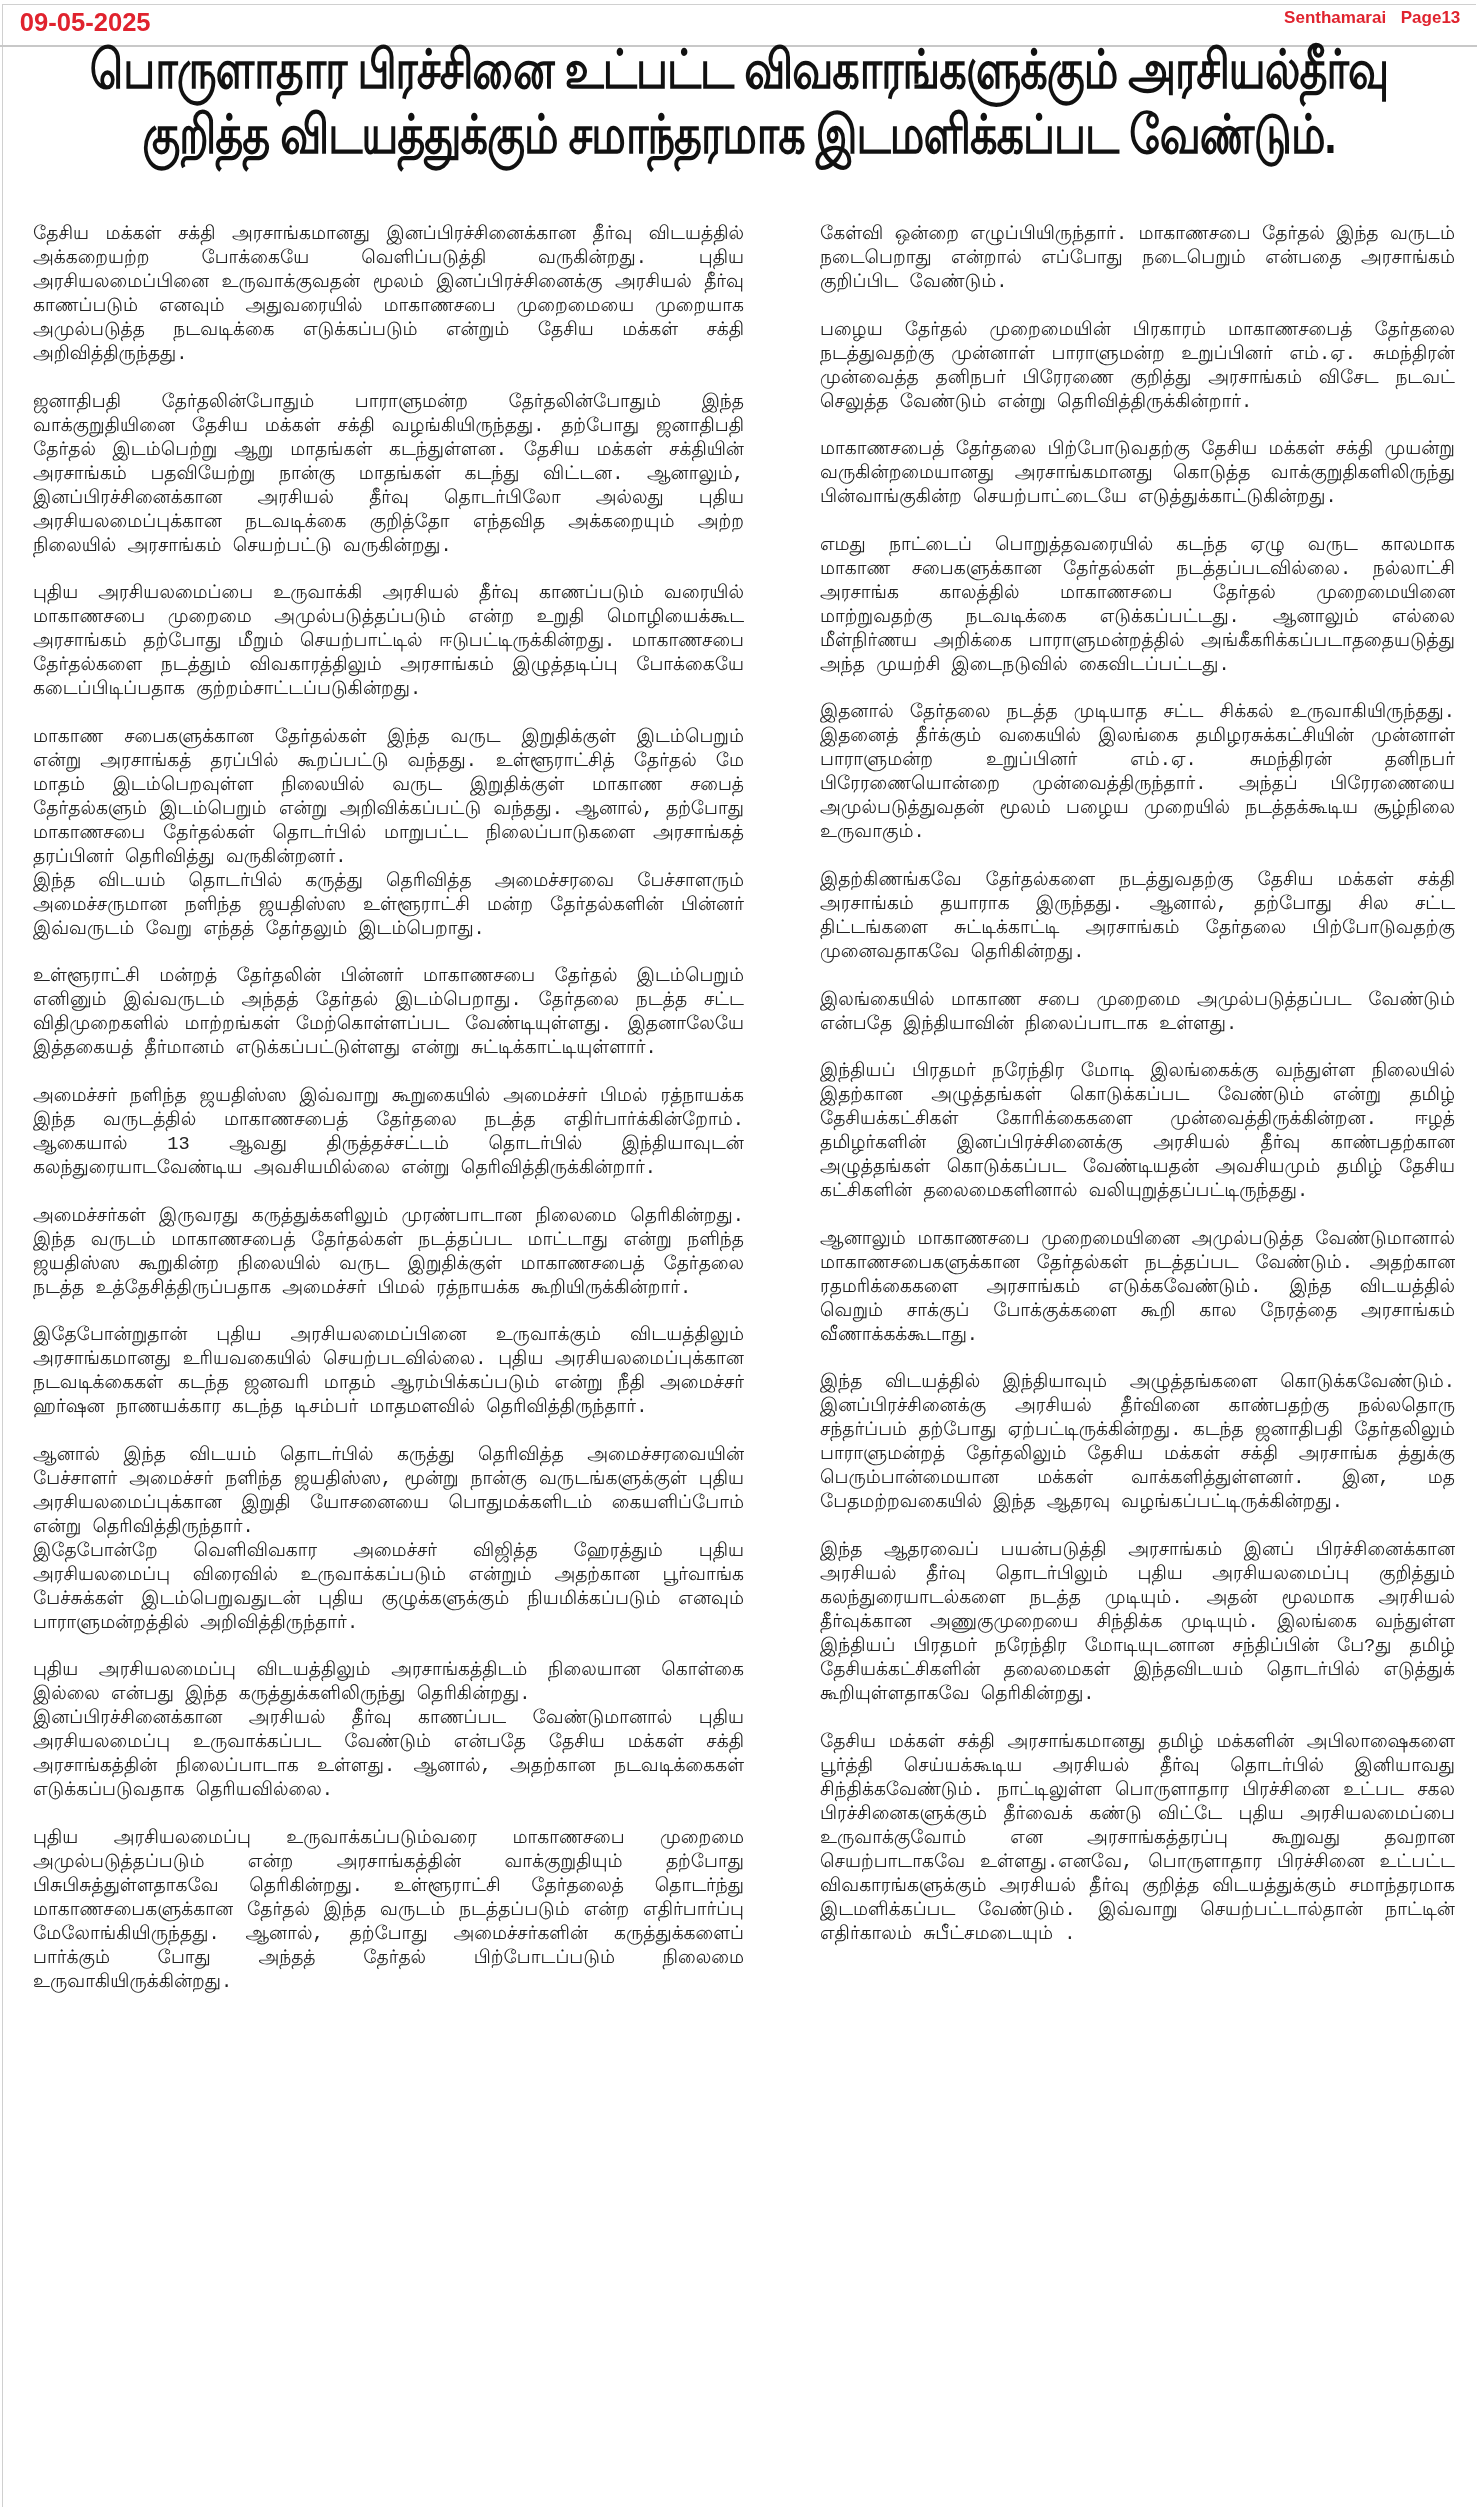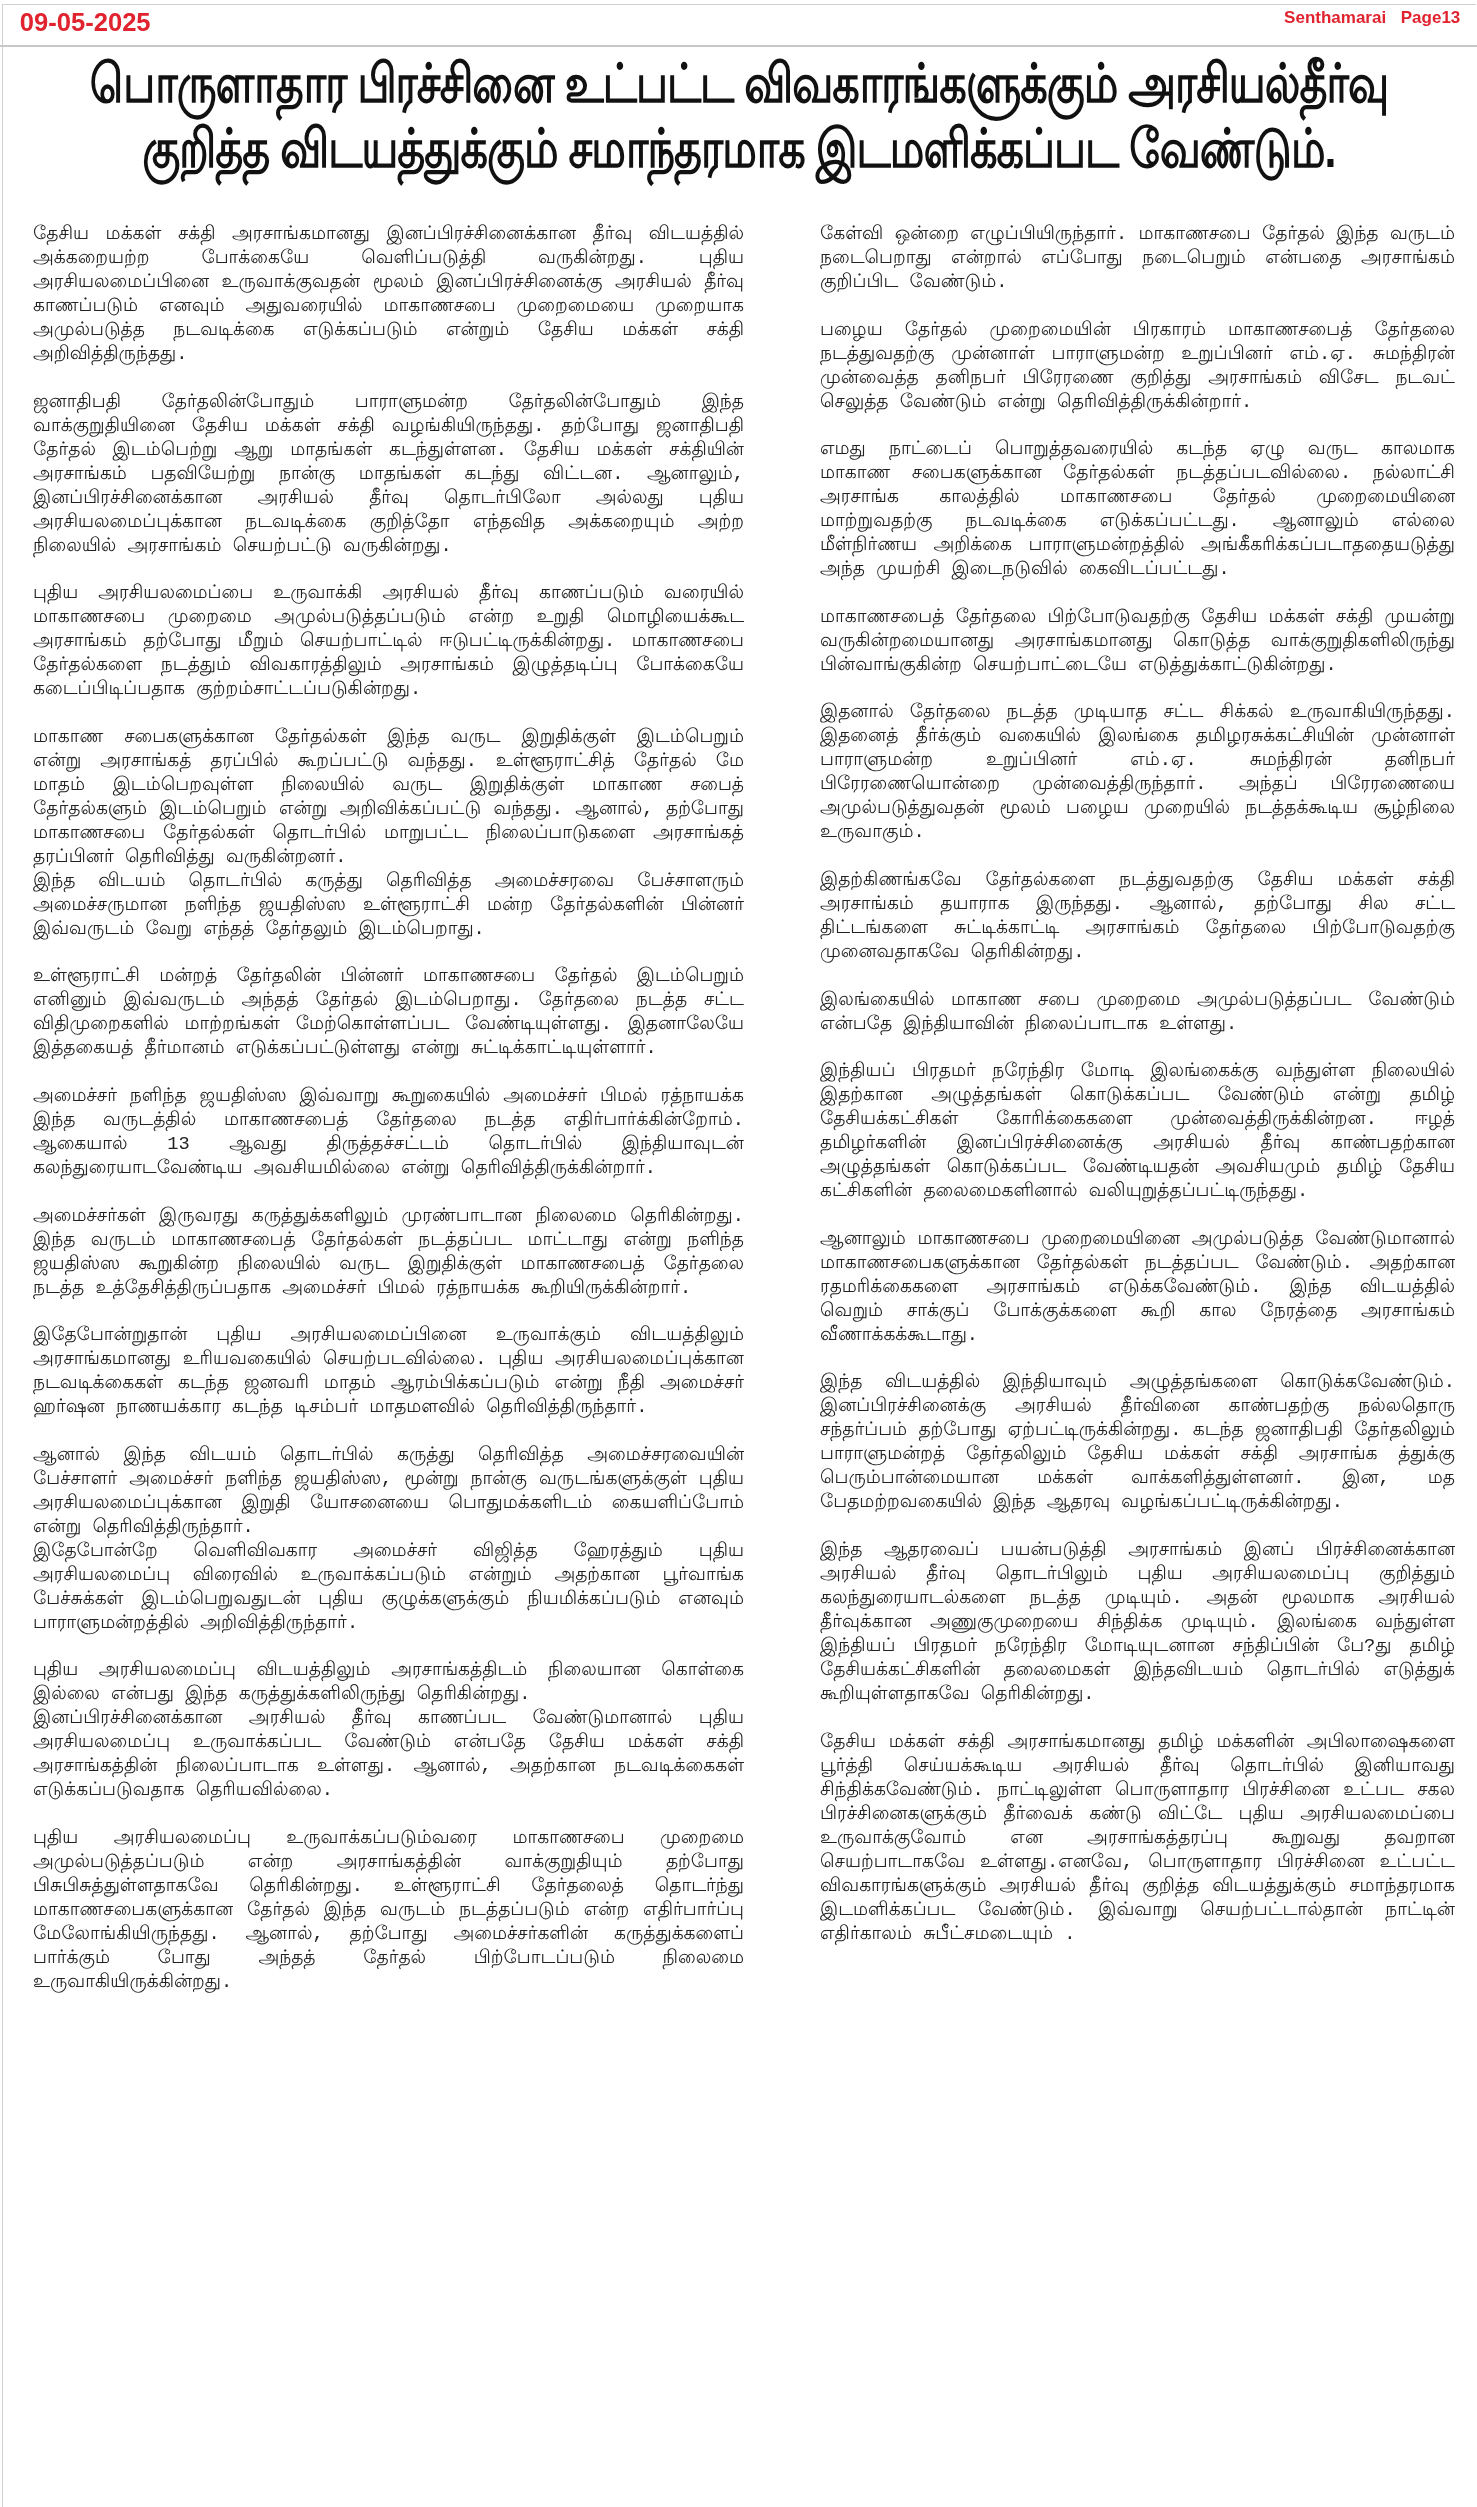--- a/index.html
+++ b/index.html
@@ -2,21 +2,21 @@
 <html><head>
 <meta charset="utf-8">
 <style>
   html, body { margin: 0; padding: 0; background: #ffffff; }
   body { width: 1478px; height: 2507px; position: relative; overflow: hidden; font-family: "Liberation Sans", sans-serif; color: #222; }
   .page-frame { position: absolute; left: 2px; top: 3.9px; width: 1474px; height: 2503px; border-left: 1px solid #d0d0d0; border-top: 1px solid #d0d0d0; box-sizing: border-box; }
   .masthead { position: absolute; left: 0; top: 3.9px; width: 1478px; height: 43px; border-bottom: 2px solid #c8c8c8; box-sizing: border-box; padding-left: 20px; }
   .mh-date { position: absolute; left: 19.7px; top: 3.9px; font-size: 25.6px; font-weight: bold; color: #e0232e; letter-spacing: 0px; }
   .mh-section { position: absolute; left: 0; width: 1478px; top: 7.9px; text-align: center; font-size: 19.7px; color: #e0232e; }
   .mh-paper { position: absolute; right: 17.7px; top: 3.9px; font-size: 17px; font-weight: bold; color: #e0232e; word-spacing: 9.9px; }
-  .headline { position: absolute; left: 9.9px; width: 1458px; top: 51px; text-align: center; font-family: "Liberation Sans", sans-serif; font-weight: bold; color: #111; line-height: 1.5; }
+  .headline { position: absolute; left: 9.9px; width: 1458px; top: 37px; text-align: center; font-family: "Liberation Sans", sans-serif; font-weight: bold; color: #111; line-height: 1.5; }
   .headline .hl-line { display: block; font-size: 43px; transform: scaleY(1.25); transform-origin: center; letter-spacing: -1px; }
   .col { position: absolute; top: 222px; font-size: 18.7px; line-height: 24px; text-align: justify; color: #222; }
   .col-left { left: 33px; width: 711px; }
   .col-right { left: 820px; width: 635px; }
   .para { margin: 0 0 23.6px 0; white-space: pre-line; font-family: Liberation Mono, monospace; }
   .para.tight { margin-bottom: 0; }
 </style>
 </head>
 <body>
 
@@ -45,22 +45,22 @@
   <p class="para">ஆனால் இந்த விடயம் தொடர்பில் கருத்து தெரிவித்த அமைச்சரவையின் பேச்சாளர் அமைச்சர் நளிந்த ஜயதிஸ்ஸ, மூன்று நான்கு வருடங்களுக்குள் புதிய அரசியலமைப்புக்கான இறுதி யோசனையை பொதுமக்களிடம் கையளிப்போம் என்று தெரிவித்திருந்தார்.
 இதேபோன்றே வெளிவிவகார அமைச்சர் விஜித்த ஹேரத்தும் புதிய அரசியலமைப்பு விரைவில் உருவாக்கப்படும் என்றும் அதற்கான பூர்வாங்க பேச்சுக்கள் இடம்பெறுவதுடன் புதிய குழுக்களுக்கும் நியமிக்கப்படும் எனவும் பாராளுமன்றத்தில் அறிவித்திருந்தார்.</p>
   <p class="para">புதிய அரசியலமைப்பு விடயத்திலும் அரசாங்கத்திடம் நிலையான கொள்கை இல்லை என்பது இந்த கருத்துக்களிலிருந்து தெரிகின்றது.
 இனப்பிரச்சினைக்கான அரசியல் தீர்வு காணப்பட வேண்டுமானால் புதிய அரசியலமைப்பு உருவாக்கப்பட வேண்டும் என்பதே தேசிய மக்கள் சக்தி அரசாங்கத்தின் நிலைப்பாடாக உள்ளது. ஆனால், அதற்கான நடவடிக்கைகள் எடுக்கப்படுவதாக தெரியவில்லை.</p>
   <p class="para">புதிய அரசியலமைப்பு உருவாக்கப்படும்வரை மாகாணசபை முறைமை அமுல்படுத்தப்படும் என்ற அரசாங்கத்தின் வாக்குறுதியும் தற்போது பிசுபிசுத்துள்ளதாகவே தெரிகின்றது. உள்ளூராட்சி தேர்தலைத் தொடர்ந்து மாகாணசபைகளுக்கான தேர்தல் இந்த வருடம் நடத்தப்படும் என்ற எதிர்பார்ப்பு மேலோங்கியிருந்தது. ஆனால், தற்போது அமைச்சர்களின் கருத்துக்களைப் பார்க்கும் போது அந்தத் தேர்தல் பிற்போடப்படும் நிலைமை உருவாகியிருக்கின்றது.</p>
 </div>
 
 <div class="col col-right">
   <p class="para">கேள்வி ஒன்றை எழுப்பியிருந்தார். மாகாணசபை தேர்தல் இந்த வருடம் நடைபெறாது என்றால் எப்போது நடைபெறும் என்பதை அரசாங்கம் குறிப்பிட வேண்டும்.</p>
   <p class="para">பழைய தேர்தல் முறைமையின் பிரகாரம் மாகாணசபைத் தேர்தலை நடத்துவதற்கு முன்னாள் பாராளுமன்ற உறுப்பினர் எம்.ஏ. சுமந்திரன் முன்வைத்த தனிநபர் பிரேரணை குறித்து அரசாங்கம் விசேட நடவட் செலுத்த வேண்டும் என்று தெரிவித்திருக்கின்றார்.</p>
+  <p class="para">மாகாணசபைத் தேர்தலை பிற்போடுவதற்கு தேசிய மக்கள் சக்தி முயன்று வருகின்றமையானது அரசாங்கமானது கொடுத்த வாக்குறுதிகளிலிருந்து பின்வாங்குகின்ற செயற்பாட்டையே எடுத்துக்காட்டுகின்றது.</p>
   <p class="para">எமது நாட்டைப் பொறுத்தவரையில் கடந்த ஏழு வருட காலமாக மாகாண சபைகளுக்கான தேர்தல்கள் நடத்தப்படவில்லை. நல்லாட்சி அரசாங்க காலத்தில் மாகாணசபை தேர்தல் முறைமையினை மாற்றுவதற்கு நடவடிக்கை எடுக்கப்பட்டது. ஆனாலும் எல்லை மீள்நிர்ணய அறிக்கை பாராளுமன்றத்தில் அங்கீகரிக்கப்படாததையடுத்து அந்த முயற்சி இடைநடுவில் கைவிடப்பட்டது.</p>
-  <p class="para">மாகாணசபைத் தேர்தலை பிற்போடுவதற்கு தேசிய மக்கள் சக்தி முயன்று வருகின்றமையானது அரசாங்கமானது கொடுத்த வாக்குறுதிகளிலிருந்து பின்வாங்குகின்ற செயற்பாட்டையே எடுத்துக்காட்டுகின்றது.</p>
   <p class="para">இதனால் தேர்தலை நடத்த முடியாத சட்ட சிக்கல் உருவாகியிருந்தது. இதனைத் தீர்க்கும் வகையில் இலங்கை தமிழரசுக்கட்சியின் முன்னாள் பாராளுமன்ற உறுப்பினர் எம்.ஏ. சுமந்திரன் தனிநபர் பிரேரணையொன்றை முன்வைத்திருந்தார். அந்தப் பிரேரணையை அமுல்படுத்துவதன் மூலம் பழைய முறையில் நடத்தக்கூடிய சூழ்நிலை உருவாகும்.</p>
   <p class="para">இதற்கிணங்கவே தேர்தல்களை நடத்துவதற்கு தேசிய மக்கள் சக்தி அரசாங்கம் தயாராக இருந்தது. ஆனால், தற்போது சில சட்ட திட்டங்களை சுட்டிக்காட்டி அரசாங்கம் தேர்தலை பிற்போடுவதற்கு முனைவதாகவே தெரிகின்றது.</p>
   <p class="para">இலங்கையில் மாகாண சபை முறைமை அமுல்படுத்தப்பட வேண்டும் என்பதே இந்தியாவின் நிலைப்பாடாக உள்ளது.</p>
   <p class="para">இந்தியப் பிரதமர் நரேந்திர மோடி இலங்கைக்கு வந்துள்ள நிலையில் இதற்கான அழுத்தங்கள் கொடுக்கப்பட வேண்டும் என்று தமிழ் தேசியக்கட்சிகள் கோரிக்கைகளை முன்வைத்திருக்கின்றன. ஈழத் தமிழர்களின் இனப்பிரச்சினைக்கு அரசியல் தீர்வு காண்பதற்கான அழுத்தங்கள் கொடுக்கப்பட வேண்டியதன் அவசியமும் தமிழ் தேசிய கட்சிகளின் தலைமைகளினால் வலியுறுத்தப்பட்டிருந்தது.</p>
   <p class="para">ஆனாலும் மாகாணசபை முறைமையினை அமுல்படுத்த வேண்டுமானால் மாகாணசபைகளுக்கான தேர்தல்கள் நடத்தப்பட வேண்டும். அதற்கான ரதமரிக்கைகளை அரசாங்கம் எடுக்கவேண்டும். இந்த விடயத்தில் வெறும் சாக்குப் போக்குக்களை கூறி கால நேரத்தை அரசாங்கம் வீணாக்கக்கூடாது.</p>
   <p class="para">இந்த விடயத்தில் இந்தியாவும் அழுத்தங்களை கொடுக்கவேண்டும். இனப்பிரச்சினைக்கு அரசியல் தீர்வினை காண்பதற்கு நல்லதொரு சந்தர்ப்பம் தற்போது ஏற்பட்டிருக்கின்றது. கடந்த ஜனாதிபதி தேர்தலிலும் பாராளுமன்றத் தேர்தலிலும் தேசிய மக்கள் சக்தி அரசாங்க த்துக்கு பெரும்பான்மையான மக்கள் வாக்களித்துள்ளனர். இன, மத பேதமற்றவகையில் இந்த ஆதரவு வழங்கப்பட்டிருக்கின்றது.</p>
   <p class="para">இந்த ஆதரவைப் பயன்படுத்தி அரசாங்கம் இனப் பிரச்சினைக்கான அரசியல் தீர்வு தொடர்பிலும் புதிய அரசியலமைப்பு குறித்தும் கலந்துரையாடல்களை நடத்த முடியும். அதன் மூலமாக அரசியல் தீர்வுக்கான அணுகுமுறையை சிந்திக்க முடியும். இலங்கை வந்துள்ள இந்தியப் பிரதமர் நரேந்திர மோடியுடனான சந்திப்பின் பே?து தமிழ் தேசியக்கட்சிகளின் தலைமைகள் இந்தவிடயம் தொடர்பில் எடுத்துக் கூறியுள்ளதாகவே தெரிகின்றது.</p>
   <p class="para tight">தேசிய மக்கள் சக்தி அரசாங்கமானது தமிழ் மக்களின் அபிலாஷைகளை பூர்த்தி செய்யக்கூடிய அரசியல் தீர்வு தொடர்பில் இனியாவது சிந்திக்கவேண்டும். நாட்டிலுள்ள பொருளாதார பிரச்சினை உட்பட சகல பிரச்சினைகளுக்கும் தீர்வைக் கண்டு விட்டே புதிய அரசியலமைப்பை உருவாக்குவோம் என அரசாங்கத்தரப்பு கூறுவது தவறான செயற்பாடாகவே உள்ளது.எனவே, பொருளாதார பிரச்சினை உட்பட்ட விவகாரங்களுக்கும் அரசியல் தீர்வு குறித்த விடயத்துக்கும் சமாந்தரமாக இடமளிக்கப்பட வேண்டும். இவ்வாறு செயற்பட்டால்தான் நாட்டின் எதிர்காலம் சுபீட்சமடையும் .</p>
 </div>
 

